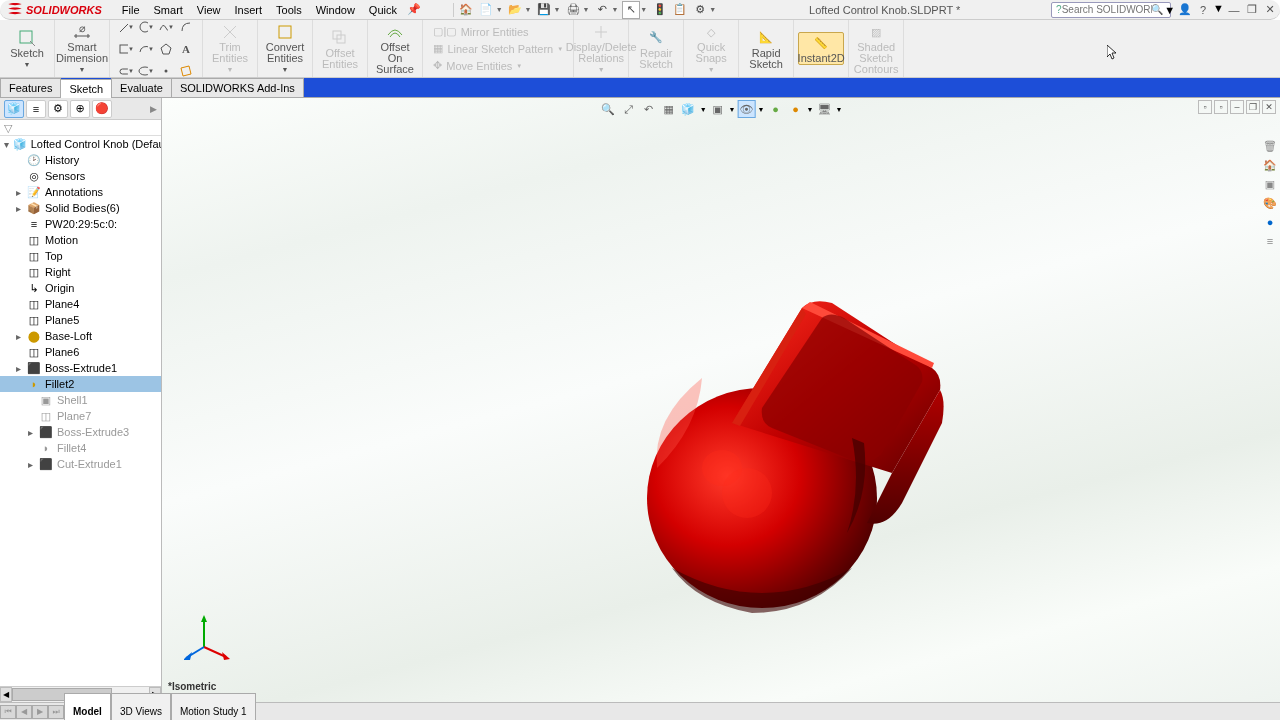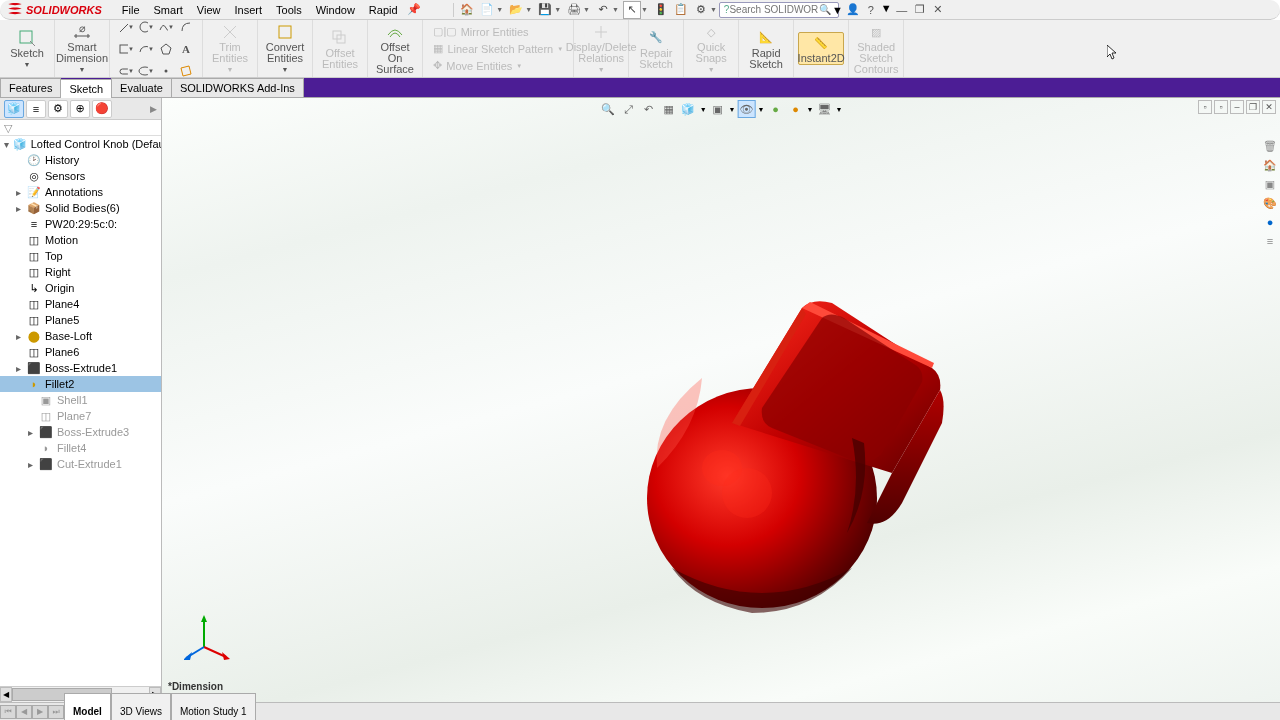--- a/index.html
+++ b/index.html
@@ -24,21 +24,21 @@
 .rgroup { display:flex; flex-direction:column; align-items:center; justify-content:center; padding:2px 4px; border-right:1px solid #ddd; }
 .rbtn { display:flex; flex-direction:column; align-items:center; justify-content:center; width:46px; text-align:center; color:#555; cursor:default; }
 .rbtn .ric { width:20px; height:20px; display:flex; align-items:center; justify-content:center; }
 .rbtn.small { width:auto; flex-direction:row; gap:4px; font-size:10px; color:#999; padding:1px 4px; }
 .rbtn.lg { font-size:10px; line-height:11px; }
 .rbtn.active { background:#ffe7a6; border:1px solid #c9a74d; border-radius:2px; }
 .disabled { color:#bbb !important; }
 .smallcol { display:flex; flex-direction:column; gap:2px; align-items:flex-start; padding:2px; }
 .iconrow { display:flex; gap:4px; padding:2px; }
 .ig { width:16px; height:16px; color:#555; display:flex; align-items:center; justify-content:center; }
-.tabs { height:20px; background:#4c1d95; display:flex; border-bottom:1px solid #aaa; }
+.tabs { height:20px; background:#1d4ed8; display:flex; border-bottom:1px solid #aaa; }
 .tabs span { padding:3px 8px; border:1px solid #aaa; border-bottom:none; background:#e8e8e8; margin-right:-1px; cursor:default; }
 .tabs span.active { background:#fff; position:relative; top:1px; }
 
 .workspace { position:absolute; top:98px; left:0; right:0; bottom:18px; display:flex; }
 .panel { width:162px; border-right:1px solid #bbb; background:#fff; display:flex; flex-direction:column; overflow:hidden; }
 .panel-hdr { height:22px; background:#e8e8e8; border-bottom:1px solid #ccc; display:flex; align-items:center; gap:2px; padding:0 4px; }
 .panel-hdr .pb { width:20px; height:18px; border:1px solid #ccc; background:#fff; display:flex; align-items:center; justify-content:center; border-radius:2px; }
 .panel-hdr .pb.on { background:#cce5ff; border-color:#6aa8e0; }
 .tree { flex:1; overflow:auto; font-size:10px; }
 .tn { display:flex; align-items:center; gap:4px; padding:1px 2px 1px 4px; white-space:nowrap; }
@@ -85,21 +85,21 @@
       </svg>
     <span>SOLIDWORKS</span>
   </div>
   <div class="menus">
     <span>File</span>
     <span>Smart</span>
     <span>View</span>
     <span>Insert</span>
     <span>Tools</span>
     <span>Window</span>
-    <span>Rapid</span>
+    <span>Quick</span>
   </div>
   <div class="pin">📌</div>
   <div class="tb-icons">
     <div class="sep"></div>
     <div class="ic">🏠</div>
     <div class="ic">📄</div>
       <span class="drp">▼</span>
     <div class="ic">📂</div>
       <span class="drp">▼</span>
     <div class="ic">💾</div>
@@ -108,20 +108,21 @@
       <span class="drp">▼</span>
     <div class="ic">↶</div>
       <span class="drp">▼</span>
     <div class="ic" style="background:#fff;border:1px solid #aaa;">↖</div>
       <span class="drp">▼</span>
     <div class="ic">🚦</div>
     <div class="ic">📋</div>
     <div class="ic">⚙</div>
       <span class="drp">▼</span>
   </div>
+  <div class="title-area">Lofted Control Knob.SLDPRT *</div>
   <div class="search">
     <span style="color:#5a8;font-size:10px;">?</span>
     <input placeholder="Search SOLIDWORKS Help" style="">
     <span style="font-size:10px;">🔍</span>
     <span class="drp">▼</span>
   </div>
   <div class="sysbtns">
     <div class="b">👤</div>
     <div class="b">?</div>
       <span class="drp">▼</span>
@@ -547,21 +548,21 @@
     </svg>
 
     <svg class="triad" width="50" height="50">
       <line x1="20" y1="35" x2="20" y2="8" stroke="#0a0" stroke-width="2"></line>
         <polygon points="20,3 17,10 23,10" fill="#0a0"></polygon>
       <line x1="20" y1="35" x2="42" y2="45" stroke="#d00" stroke-width="2"></line>
         <polygon points="46,47 38,40 40,48" fill="#d00"></polygon>
       <line x1="20" y1="35" x2="2" y2="46" stroke="#06d" stroke-width="2"></line>
         <polygon points="-1,48 8,40 6,48" fill="#06d"></polygon>
     </svg>
-    <div class="triad-label">*Dimension</div>
+    <div class="triad-label">*Isometric</div>
   </div>
 </div>
 
 <div class="bot-tabs">
   <div class="pg">
     <div class="pb2">⏮</div>
     <div class="pb2">◀</div>
     <div class="pb2">▶</div>
     <div class="pb2">⏭</div>
   </div>

